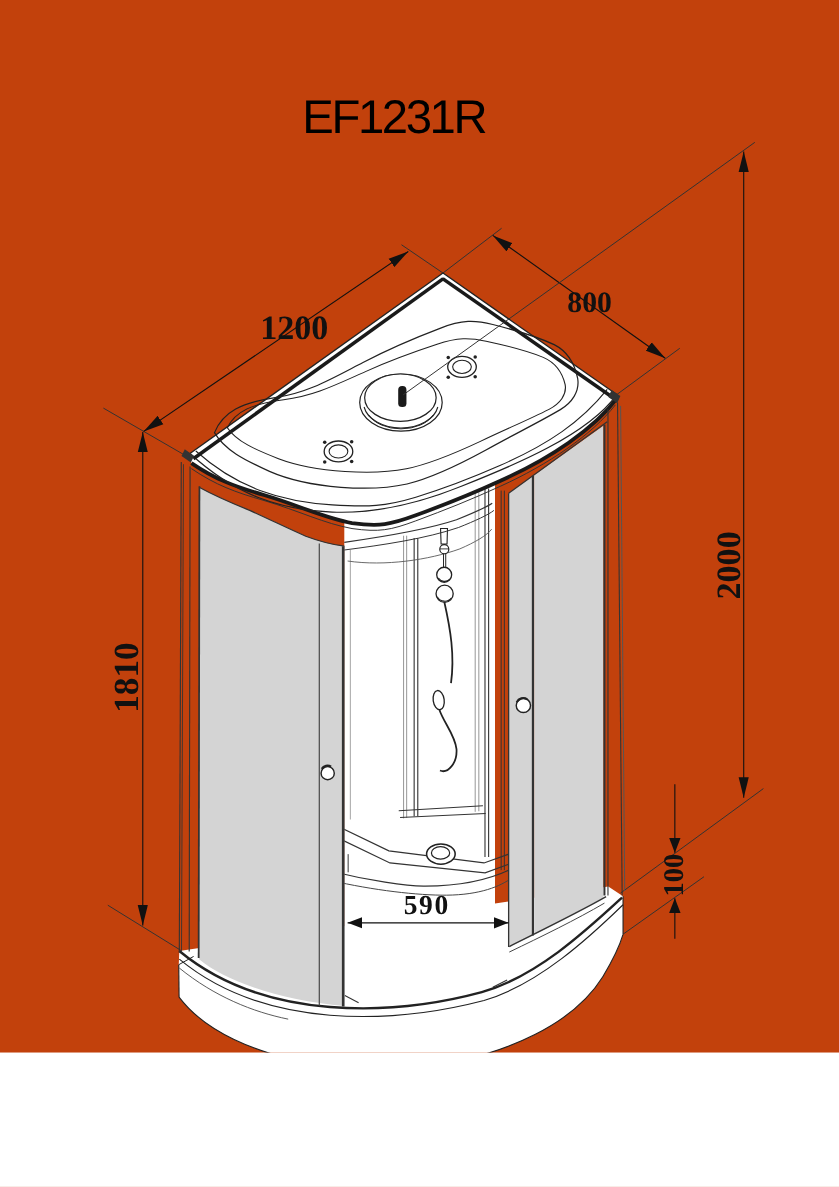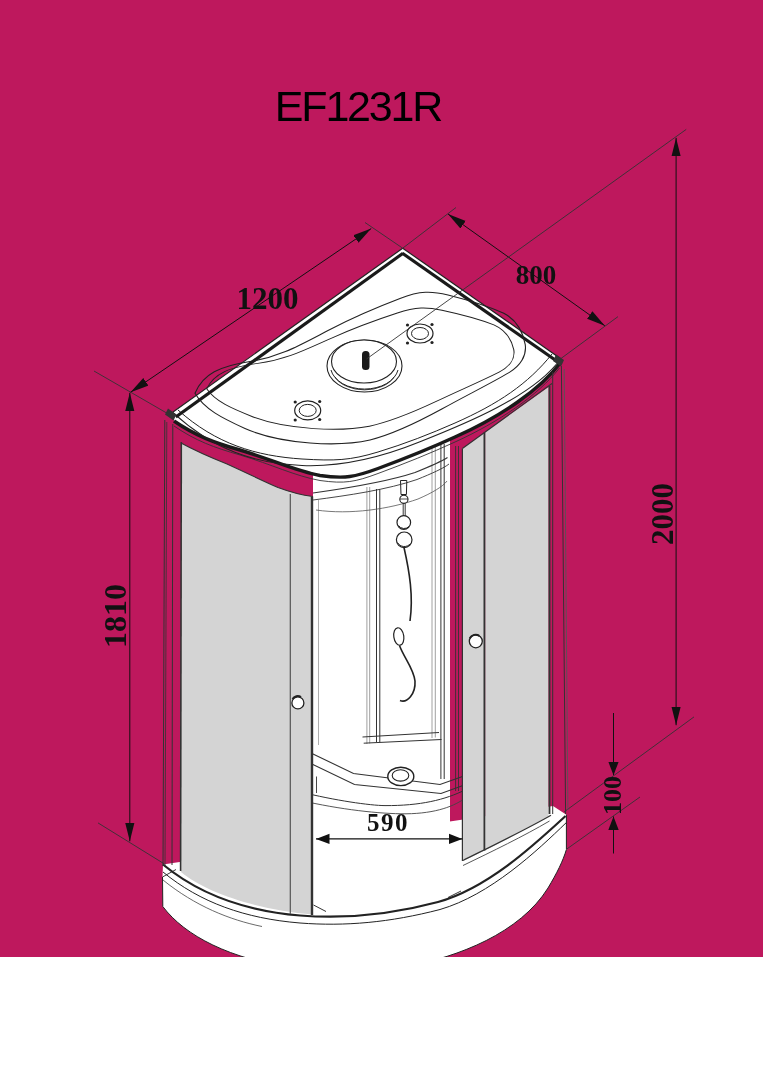--- a/index.html
+++ b/index.html
@@ -1,16 +1,16 @@
 <!DOCTYPE html>
 <html><head>
 <meta charset="utf-8">
 <style>
   html,body{margin:0;padding:0;background:#fff;}
-  .wrap{width:763px;height:957px;position:relative;overflow:hidden;background:#be185d;}
+  .wrap{width:763px;height:957px;position:relative;overflow:hidden;background:#c2410c;}
   text{font-family:"Liberation Serif", serif;font-weight:bold;fill:#111;}
   .ttl{font-family:"Liberation Sans", sans-serif;font-weight:normal;fill:#000;}
 </style>
 </head>
 <body>
 <div class="wrap">
 <svg width="763" height="1079" viewBox="0 0 763 1079" xmlns="http://www.w3.org/2000/svg">
 <defs>
 <marker id="aE" markerWidth="20" markerHeight="10" refX="18.5" refY="5" orient="auto" markerUnits="userSpaceOnUse">
           <path d="M18.5,5 L0,0.4 L0,9.6 Z" fill="#111"></path>

